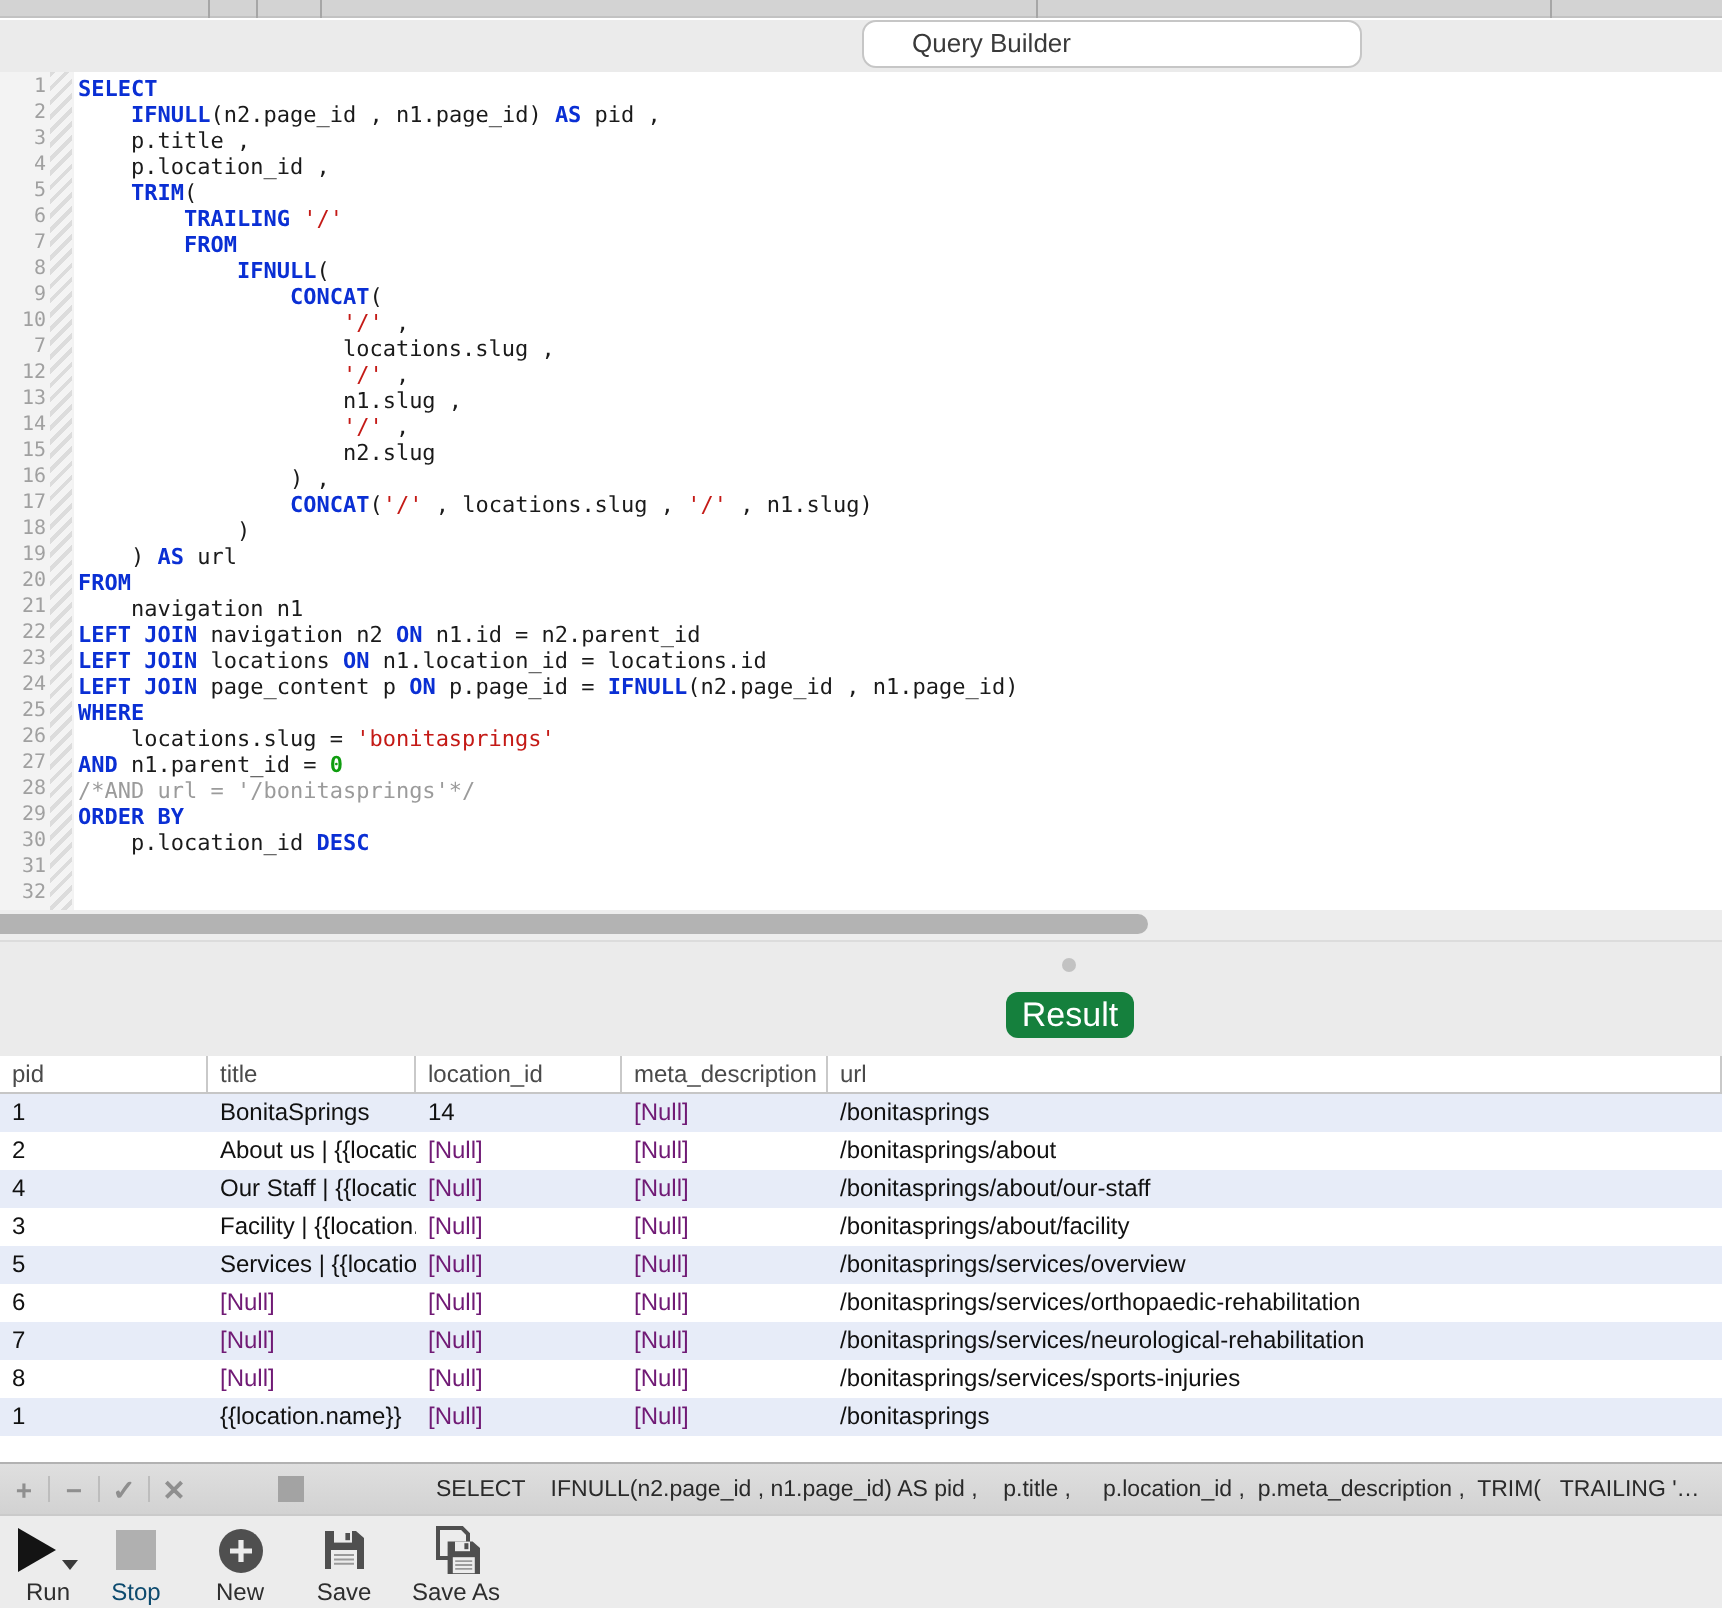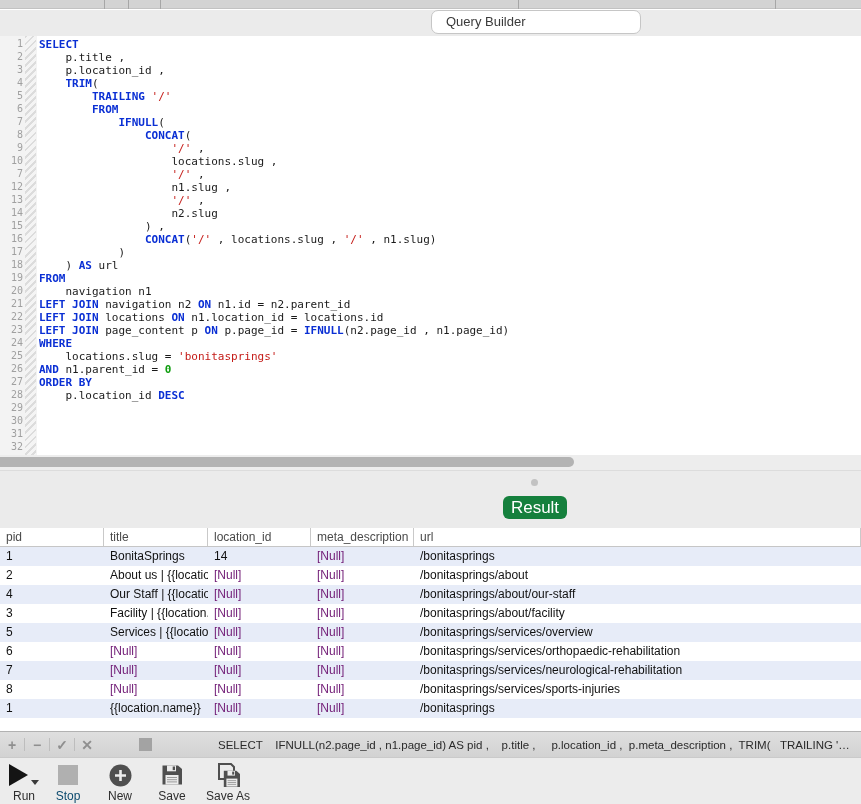--- a/index.html
+++ b/index.html
@@ -11,21 +11,21 @@
   body{
     width:861px;height:804px;position:relative;overflow:hidden;background:#fff;
     font-family:"Liberation Sans",sans-serif;
   }
   
   .top-strip{position:absolute;left:0;top:0;width:861px;height:9px;background:#d3d3d3;border-bottom:1px solid #c2c2c2;}
   .top-strip .vdiv{position:absolute;top:0;width:1px;height:9px;background:#a6a6a6;}
   
   .tab-band{position:absolute;left:0;top:10px;width:861px;height:26px;background:#ebebeb;}
   .segmented{position:absolute;left:431px;top:0px;height:24px;display:flex;border:1px solid #c6c6c6;border-radius:7px;overflow:hidden;background:#fff;}
-  .segment{height:22px;line-height:22px;padding:0 14px;font-size:13px;color:#3a3a3a;cursor:default;}
+  .segment{height:22px;line-height:22px;padding:0 24px;font-size:13px;color:#3a3a3a;cursor:default;}
   .segment.selected{background:var(--tab-selected);color:#fff;border-radius:6px;margin-top:47px;}
   
   .editor{position:absolute;left:0;top:36px;width:861px;height:419px;background:#fff;display:flex;}
   .gutter{width:37px;position:relative;background:#f3f3f3;flex:none;padding-top:2px;}
   .gutter .stripes{position:absolute;right:1px;top:0;width:11px;height:100%;
     background:repeating-linear-gradient(135deg,#dcdcdc 0 2px,#f4f4f4 2px 5px);}
   .ln{height:13px;line-height:13px;font:10px "DejaVu Sans Mono",monospace;color:#a0a0a0;text-align:right;padding-right:14px;position:relative;}
   .code{flex:1;padding:2px 0 0 2px;overflow:hidden;}
   .code-line{height:13px;line-height:13px;font:11px "DejaVu Sans Mono",monospace;white-space:pre;color:#1a1a1a;}
   .tok-k{color:var(--keyword);font-weight:bold;}
@@ -119,20 +119,21 @@
       <div class="ln">26</div>
       <div class="ln">27</div>
       <div class="ln">28</div>
       <div class="ln">29</div>
       <div class="ln">30</div>
       <div class="ln">31</div>
       <div class="ln">32</div>
     </div>
   <div class="code">
       <div class="code-line"><span class="tok-k">SELECT</span></div>
+      <div class="code-line"><span class="tok-p">    </span><span class="tok-k">IFNULL</span><span class="tok-p">(n2.page_id , n1.page_id) </span><span class="tok-k">AS</span><span class="tok-p"> pid ,</span></div>
       <div class="code-line"><span class="tok-p">    p.title ,</span></div>
       <div class="code-line"><span class="tok-p">    p.location_id ,</span></div>
       <div class="code-line"><span class="tok-p">    </span><span class="tok-k">TRIM</span><span class="tok-p">(</span></div>
       <div class="code-line"><span class="tok-p">        </span><span class="tok-k">TRAILING</span><span class="tok-p"> </span><span class="tok-s">'/'</span></div>
       <div class="code-line"><span class="tok-p">        </span><span class="tok-k">FROM</span></div>
       <div class="code-line"><span class="tok-p">            </span><span class="tok-k">IFNULL</span><span class="tok-p">(</span></div>
       <div class="code-line"><span class="tok-p">                </span><span class="tok-k">CONCAT</span><span class="tok-p">(</span></div>
       <div class="code-line"><span class="tok-p">                    </span><span class="tok-s">'/'</span><span class="tok-p"> ,</span></div>
       <div class="code-line"><span class="tok-p">                    locations.slug ,</span></div>
       <div class="code-line"><span class="tok-p">                    </span><span class="tok-s">'/'</span><span class="tok-p"> ,</span></div>
@@ -144,20 +145,21 @@
       <div class="code-line"><span class="tok-p">            )</span></div>
       <div class="code-line"><span class="tok-p">    ) </span><span class="tok-k">AS</span><span class="tok-p"> url</span></div>
       <div class="code-line"><span class="tok-k">FROM</span></div>
       <div class="code-line"><span class="tok-p">    navigation n1</span></div>
       <div class="code-line"><span class="tok-k">LEFT JOIN</span><span class="tok-p"> navigation n2 </span><span class="tok-k">ON</span><span class="tok-p"> n1.id = n2.parent_id</span></div>
       <div class="code-line"><span class="tok-k">LEFT JOIN</span><span class="tok-p"> locations </span><span class="tok-k">ON</span><span class="tok-p"> n1.location_id = locations.id</span></div>
       <div class="code-line"><span class="tok-k">LEFT JOIN</span><span class="tok-p"> page_content p </span><span class="tok-k">ON</span><span class="tok-p"> p.page_id = </span><span class="tok-k">IFNULL</span><span class="tok-p">(n2.page_id , n1.page_id)</span></div>
       <div class="code-line"><span class="tok-k">WHERE</span></div>
       <div class="code-line"><span class="tok-p">    locations.slug = </span><span class="tok-s">'bonitasprings'</span></div>
       <div class="code-line"><span class="tok-k">AND</span><span class="tok-p"> n1.parent_id = </span><span class="tok-n">0</span></div>
+      <div class="code-line"><span class="tok-c">/*AND url = '/bonitasprings'*/</span></div>
       <div class="code-line"><span class="tok-k">ORDER BY</span></div>
       <div class="code-line"><span class="tok-p">    p.location_id </span><span class="tok-k">DESC</span></div>
       <div class="code-line"></div>
     </div>
 </div>
 
 <div class="hscroll">
   <div class="hthumb"></div>
 </div>
 

